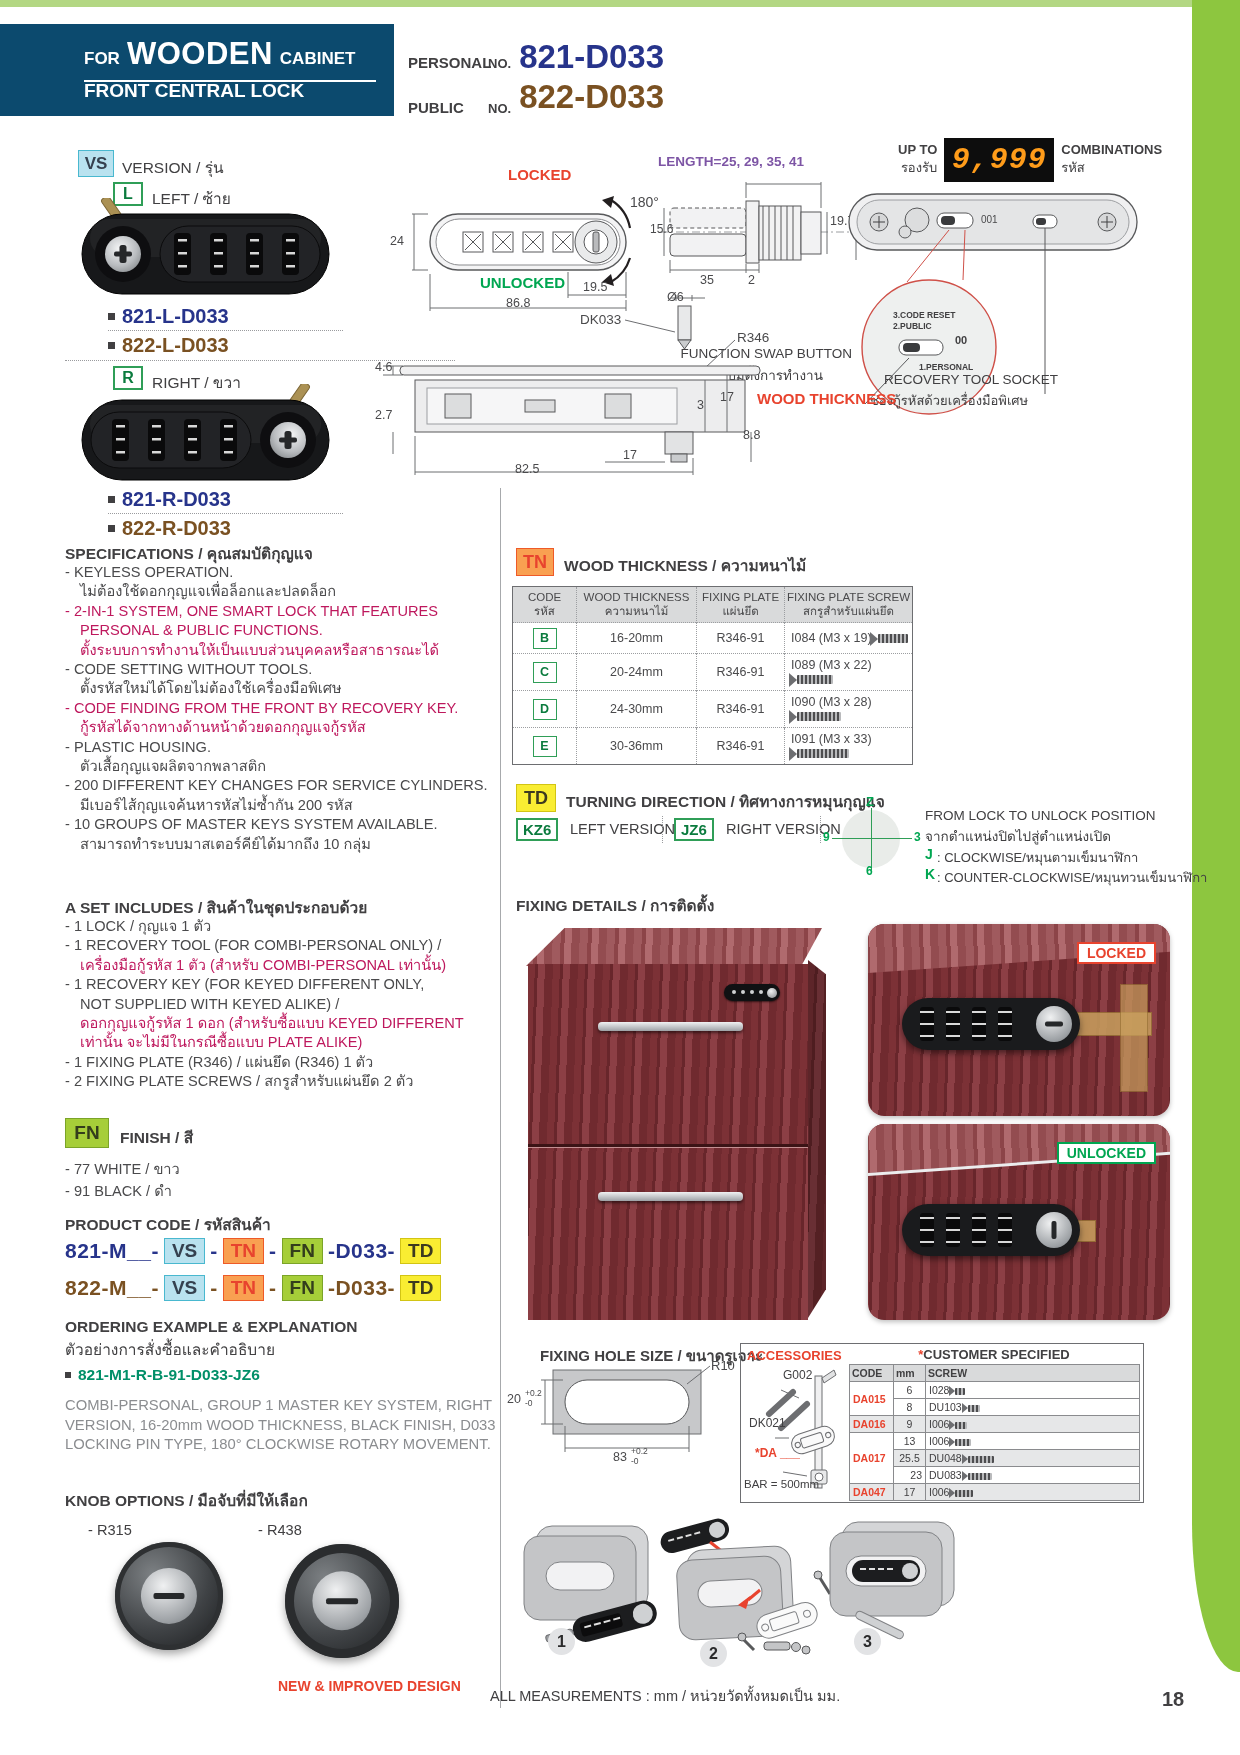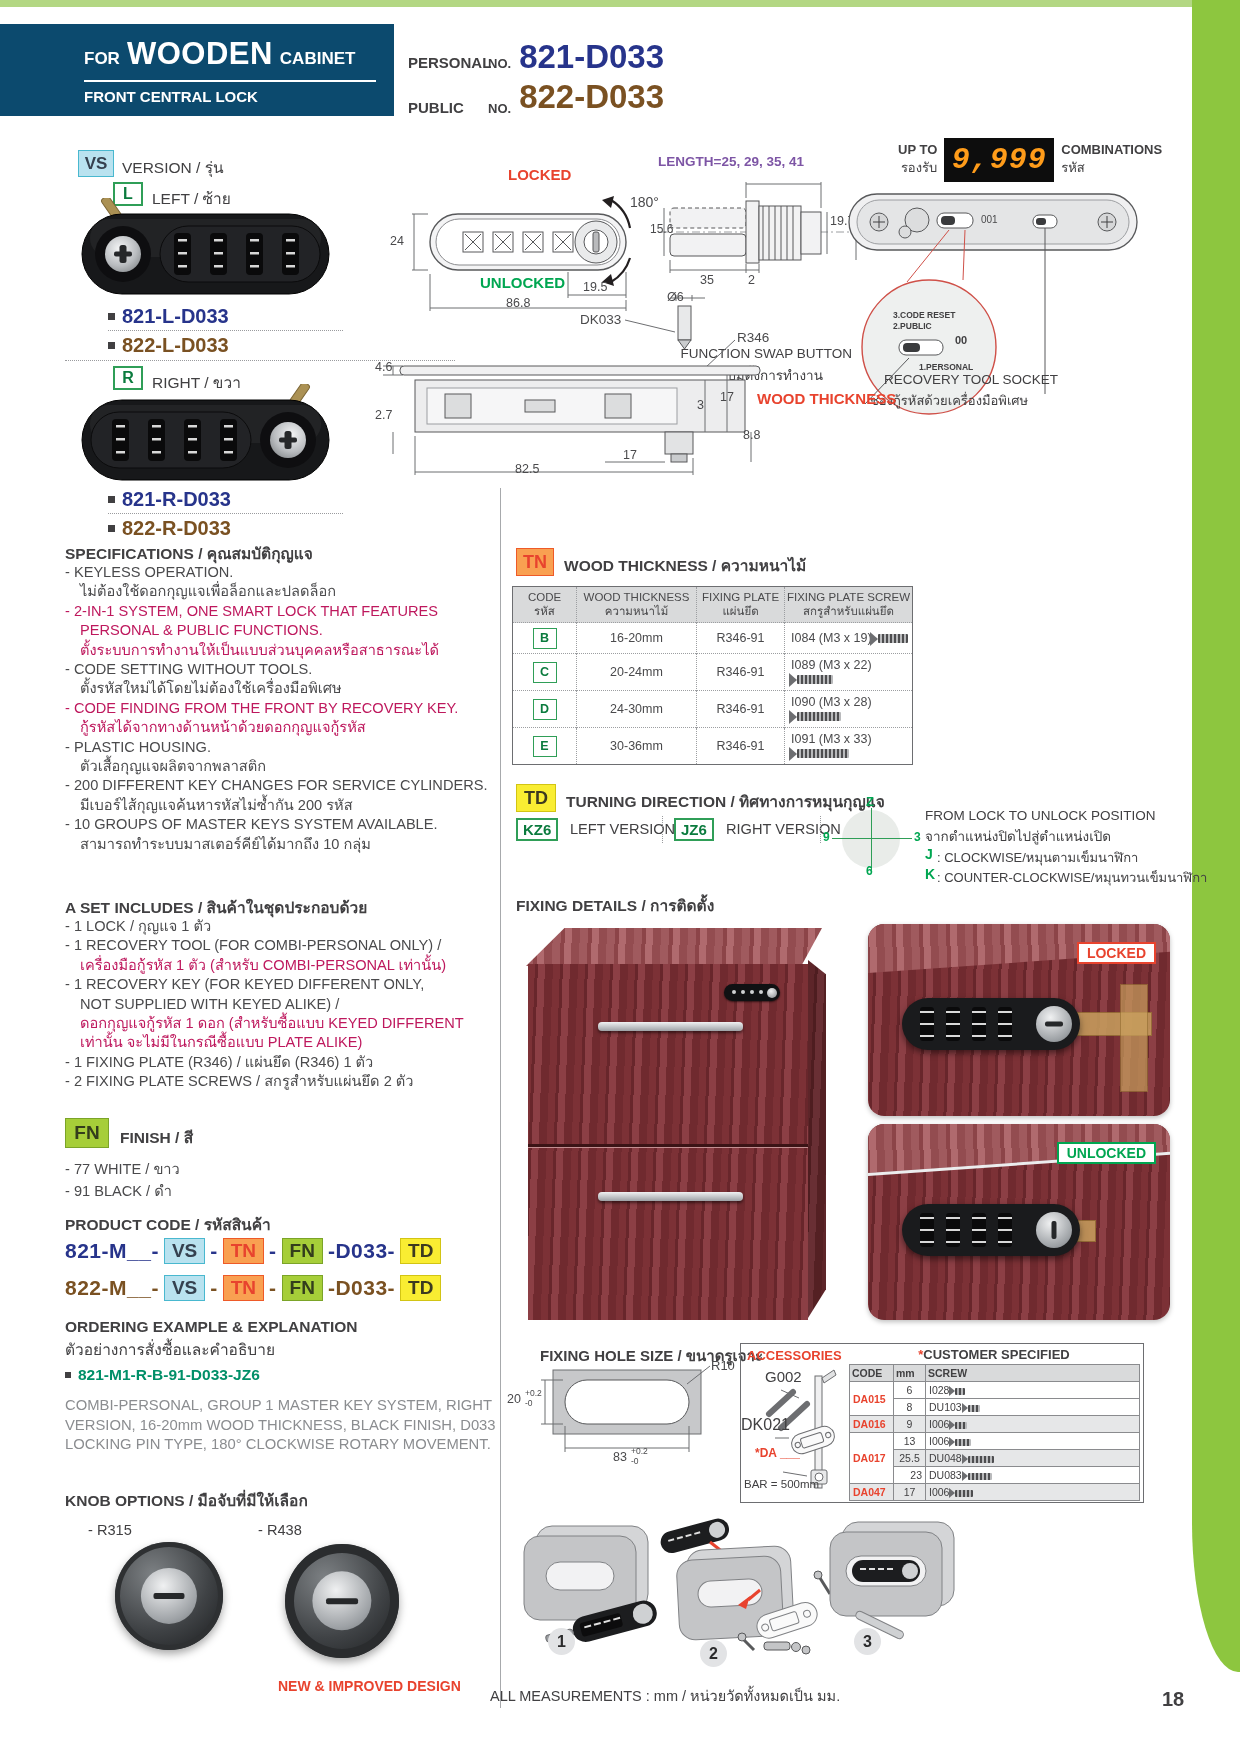--- a/index.html
+++ b/index.html
@@ -77,21 +77,21 @@
   <div class="abs topbar" style="left:0;top:0;width:1240px;height:7px"></div>
   <div class="abs stripe" style="left:1192px;top:0;width:48px;height:1672px"></div>
 
   <div class="abs green-box" style="left:0;top:24px;width:394px;height:92px">
     <div class="abs" style="left:84px;top:12px;display:flex;align-items:baseline;gap:7px">
       <span class="b" style="font-size:17px">FOR</span>
       <span class="b" style="font-size:31px;letter-spacing:.5px">WOODEN</span>
       <span class="b" style="font-size:17px">CABINET</span>
     </div>
     <div class="abs" style="left:84px;top:56px;width:292px;height:0;border-top:2px solid #fff"></div>
-    <div class="abs b" style="left:84px;top:64px;font-size:15px">FRONT CENTRAL LOCK</div>
+    <div class="abs b" style="left:84px;top:56px;font-size:19px">FRONT CENTRAL LOCK</div>
   </div>
   <div class="abs" style="left:408px;top:38px;display:flex;align-items:baseline">
     <span class="b" style="font-size:15px;width:80px">PERSONAL</span>
     <span class="b" style="font-size:13px;margin-right:8px">NO.</span>
     <span class="b blue" style="font-size:33px">821-D033</span>
   </div>
   <div class="abs" style="left:408px;top:78px;display:flex;align-items:flex-end">
     <span class="b" style="font-size:15px;width:80px">PUBLIC</span>
     <span class="b" style="font-size:13px;margin-right:8px">NO.</span>
     <span class="b brown" style="font-size:33px">822-D033</span>
@@ -651,22 +651,22 @@
         <rect x="60" y="73" width="22" height="10" rx="2" fill="none" stroke="#6d6e71"></rect>
         <circle cx="56" cy="78" r="2.6" fill="none" stroke="#6d6e71"></circle>
           <circle cx="88" cy="78" r="2.6" fill="none" stroke="#6d6e71"></circle>
         </g>
       <rect x="70" y="108" width="16" height="14" rx="2" fill="#e8e9ea" stroke="#6d6e71"></rect>
       <circle cx="78" cy="115" r="4" fill="#fff" stroke="#6d6e71"></circle>
       <line x1="40" y1="28" x2="58" y2="36" stroke="#6d6e71"></line>
       <line x1="34" y1="76" x2="48" y2="76" stroke="#6d6e71"></line>
       <line x1="42" y1="110" x2="66" y2="114" stroke="#6d6e71"></line>
     </svg>
-    <span class="abs" style="left:24px;top:24px;font-size:15px">G002</span>
-    <span class="abs" style="left:0;top:72px;font-size:16px">DK021</span>
+    <span class="abs" style="left:42px;top:24px;font-size:12px">G002</span>
+    <span class="abs" style="left:8px;top:72px;font-size:12px">DK021</span>
     <span class="abs redb" style="left:14px;top:102px;font-size:12px">*DA ___</span>
     <span class="abs" style="left:3px;top:134px;font-size:11.5px">BAR = 500mm</span>
     <div class="abs b" style="left:108px;top:3px;width:290px;text-align:center;font-size:13px">
       <span class="redb">*</span><span>CUSTOMER SPECIFIED</span>
     </div>
     <table class="acc-table abs" style="left:108px;top:20px">
       <colgroup>
           <col style="width:44px">
           <col style="width:32px">
           <col style="width:214px">

